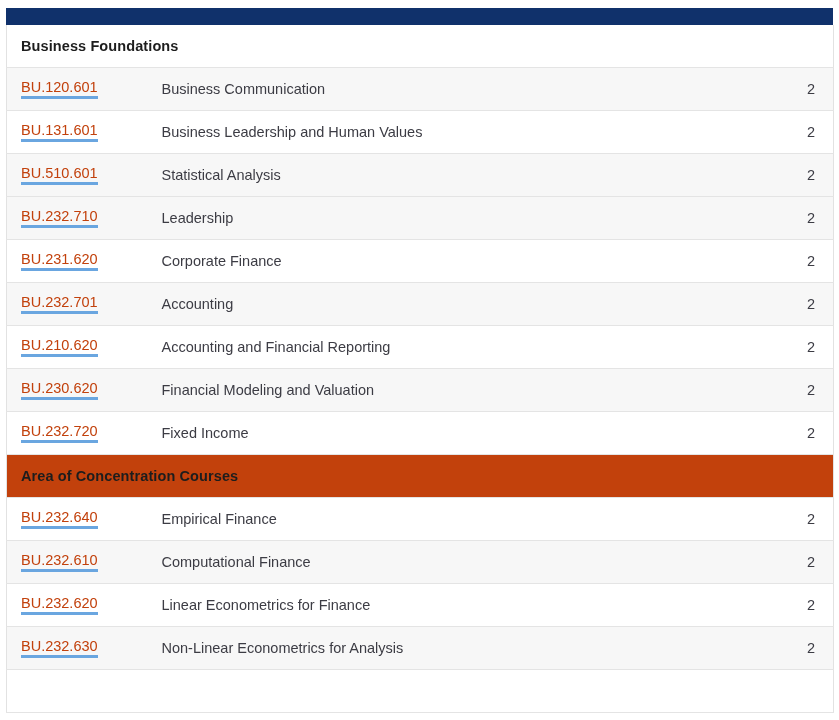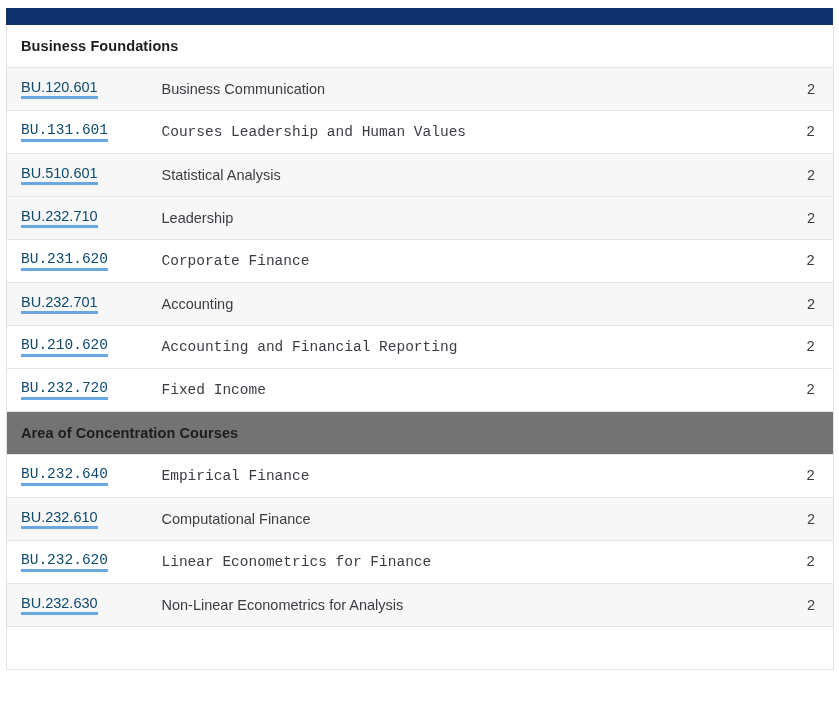--- a/index.html
+++ b/index.html
@@ -51,52 +51,52 @@
   
   tr.section-row > td {
     padding: 13px 0 13px 14px;
     font-size: 14.5px;
     font-weight: bold;
     color: #1d1d1d;
     letter-spacing: 0.1px;
     border-bottom: 1px solid #e4e4e4;
   }
   tr.section-row.tone-white > td { background: #ffffff; }
-  tr.section-row.tone-gray  > td { background: #737373; }
+  tr.section-row.tone-gray  > td { background: #c2410c; }
 
   
   tr.course-row > td {
     border-bottom: 1px solid #e4e4e4;
     font-size: 14.5px;
     color: #3c3c44;
     vertical-align: middle;
     height: 43px;
     box-sizing: border-box;
   }
-  tr.course-row.tone-white > td { background: #ffffff; font-family: Liberation Mono, monospace; }
+  tr.course-row.tone-white > td { background: #ffffff; }
   tr.course-row.tone-gray  > td { background: #f7f7f7; }
 
   td.cell-code {
     padding-left: 14px;
   }
   td.cell-title {
     padding-left: 7px;
     color: #3c3c44;
     white-space: nowrap;
     overflow: hidden;
     text-overflow: ellipsis;
   }
   td.cell-credit {
     text-align: right;
     padding-right: 18px;
     color: #4a4a52;
   }
 
   a.course-link {
-    color: #0c4a6e;
+    color: #c2410c;
     text-decoration: none;
     border-bottom: 3px solid #6aa6e0;
     padding-bottom: 1px;
     font-size: 14.5px;
     display: inline-block;
     line-height: 1.1;
     cursor: pointer;
   }
 </style>
 </head>
@@ -116,21 +116,21 @@
         <tr class="section-row tone-white">
           <td colspan="3">Business Foundations</td>
         </tr>
         <tr class="course-row tone-gray">
           <td class="cell-code"><a class="course-link">BU.120.601</a></td>
           <td class="cell-title">Business Communication</td>
           <td class="cell-credit">2</td>
         </tr>
         <tr class="course-row tone-white">
           <td class="cell-code"><a class="course-link">BU.131.601</a></td>
-          <td class="cell-title">Courses Leadership and Human Values</td>
+          <td class="cell-title">Business Leadership and Human Values</td>
           <td class="cell-credit">2</td>
         </tr>
         <tr class="course-row tone-gray">
           <td class="cell-code"><a class="course-link">BU.510.601</a></td>
           <td class="cell-title">Statistical Analysis</td>
           <td class="cell-credit">2</td>
         </tr>
         <tr class="course-row tone-gray">
           <td class="cell-code"><a class="course-link">BU.232.710</a></td>
           <td class="cell-title">Leadership</td>
@@ -142,20 +142,25 @@
           <td class="cell-credit">2</td>
         </tr>
         <tr class="course-row tone-gray">
           <td class="cell-code"><a class="course-link">BU.232.701</a></td>
           <td class="cell-title">Accounting</td>
           <td class="cell-credit">2</td>
         </tr>
         <tr class="course-row tone-white">
           <td class="cell-code"><a class="course-link">BU.210.620</a></td>
           <td class="cell-title">Accounting and Financial Reporting</td>
+          <td class="cell-credit">2</td>
+        </tr>
+        <tr class="course-row tone-gray">
+          <td class="cell-code"><a class="course-link">BU.230.620</a></td>
+          <td class="cell-title">Financial Modeling and Valuation</td>
           <td class="cell-credit">2</td>
         </tr>
         <tr class="course-row tone-white">
           <td class="cell-code"><a class="course-link">BU.232.720</a></td>
           <td class="cell-title">Fixed Income</td>
           <td class="cell-credit">2</td>
         </tr>
         <tr class="section-row tone-gray">
           <td colspan="3">Area of Concentration Courses</td>
         </tr>

